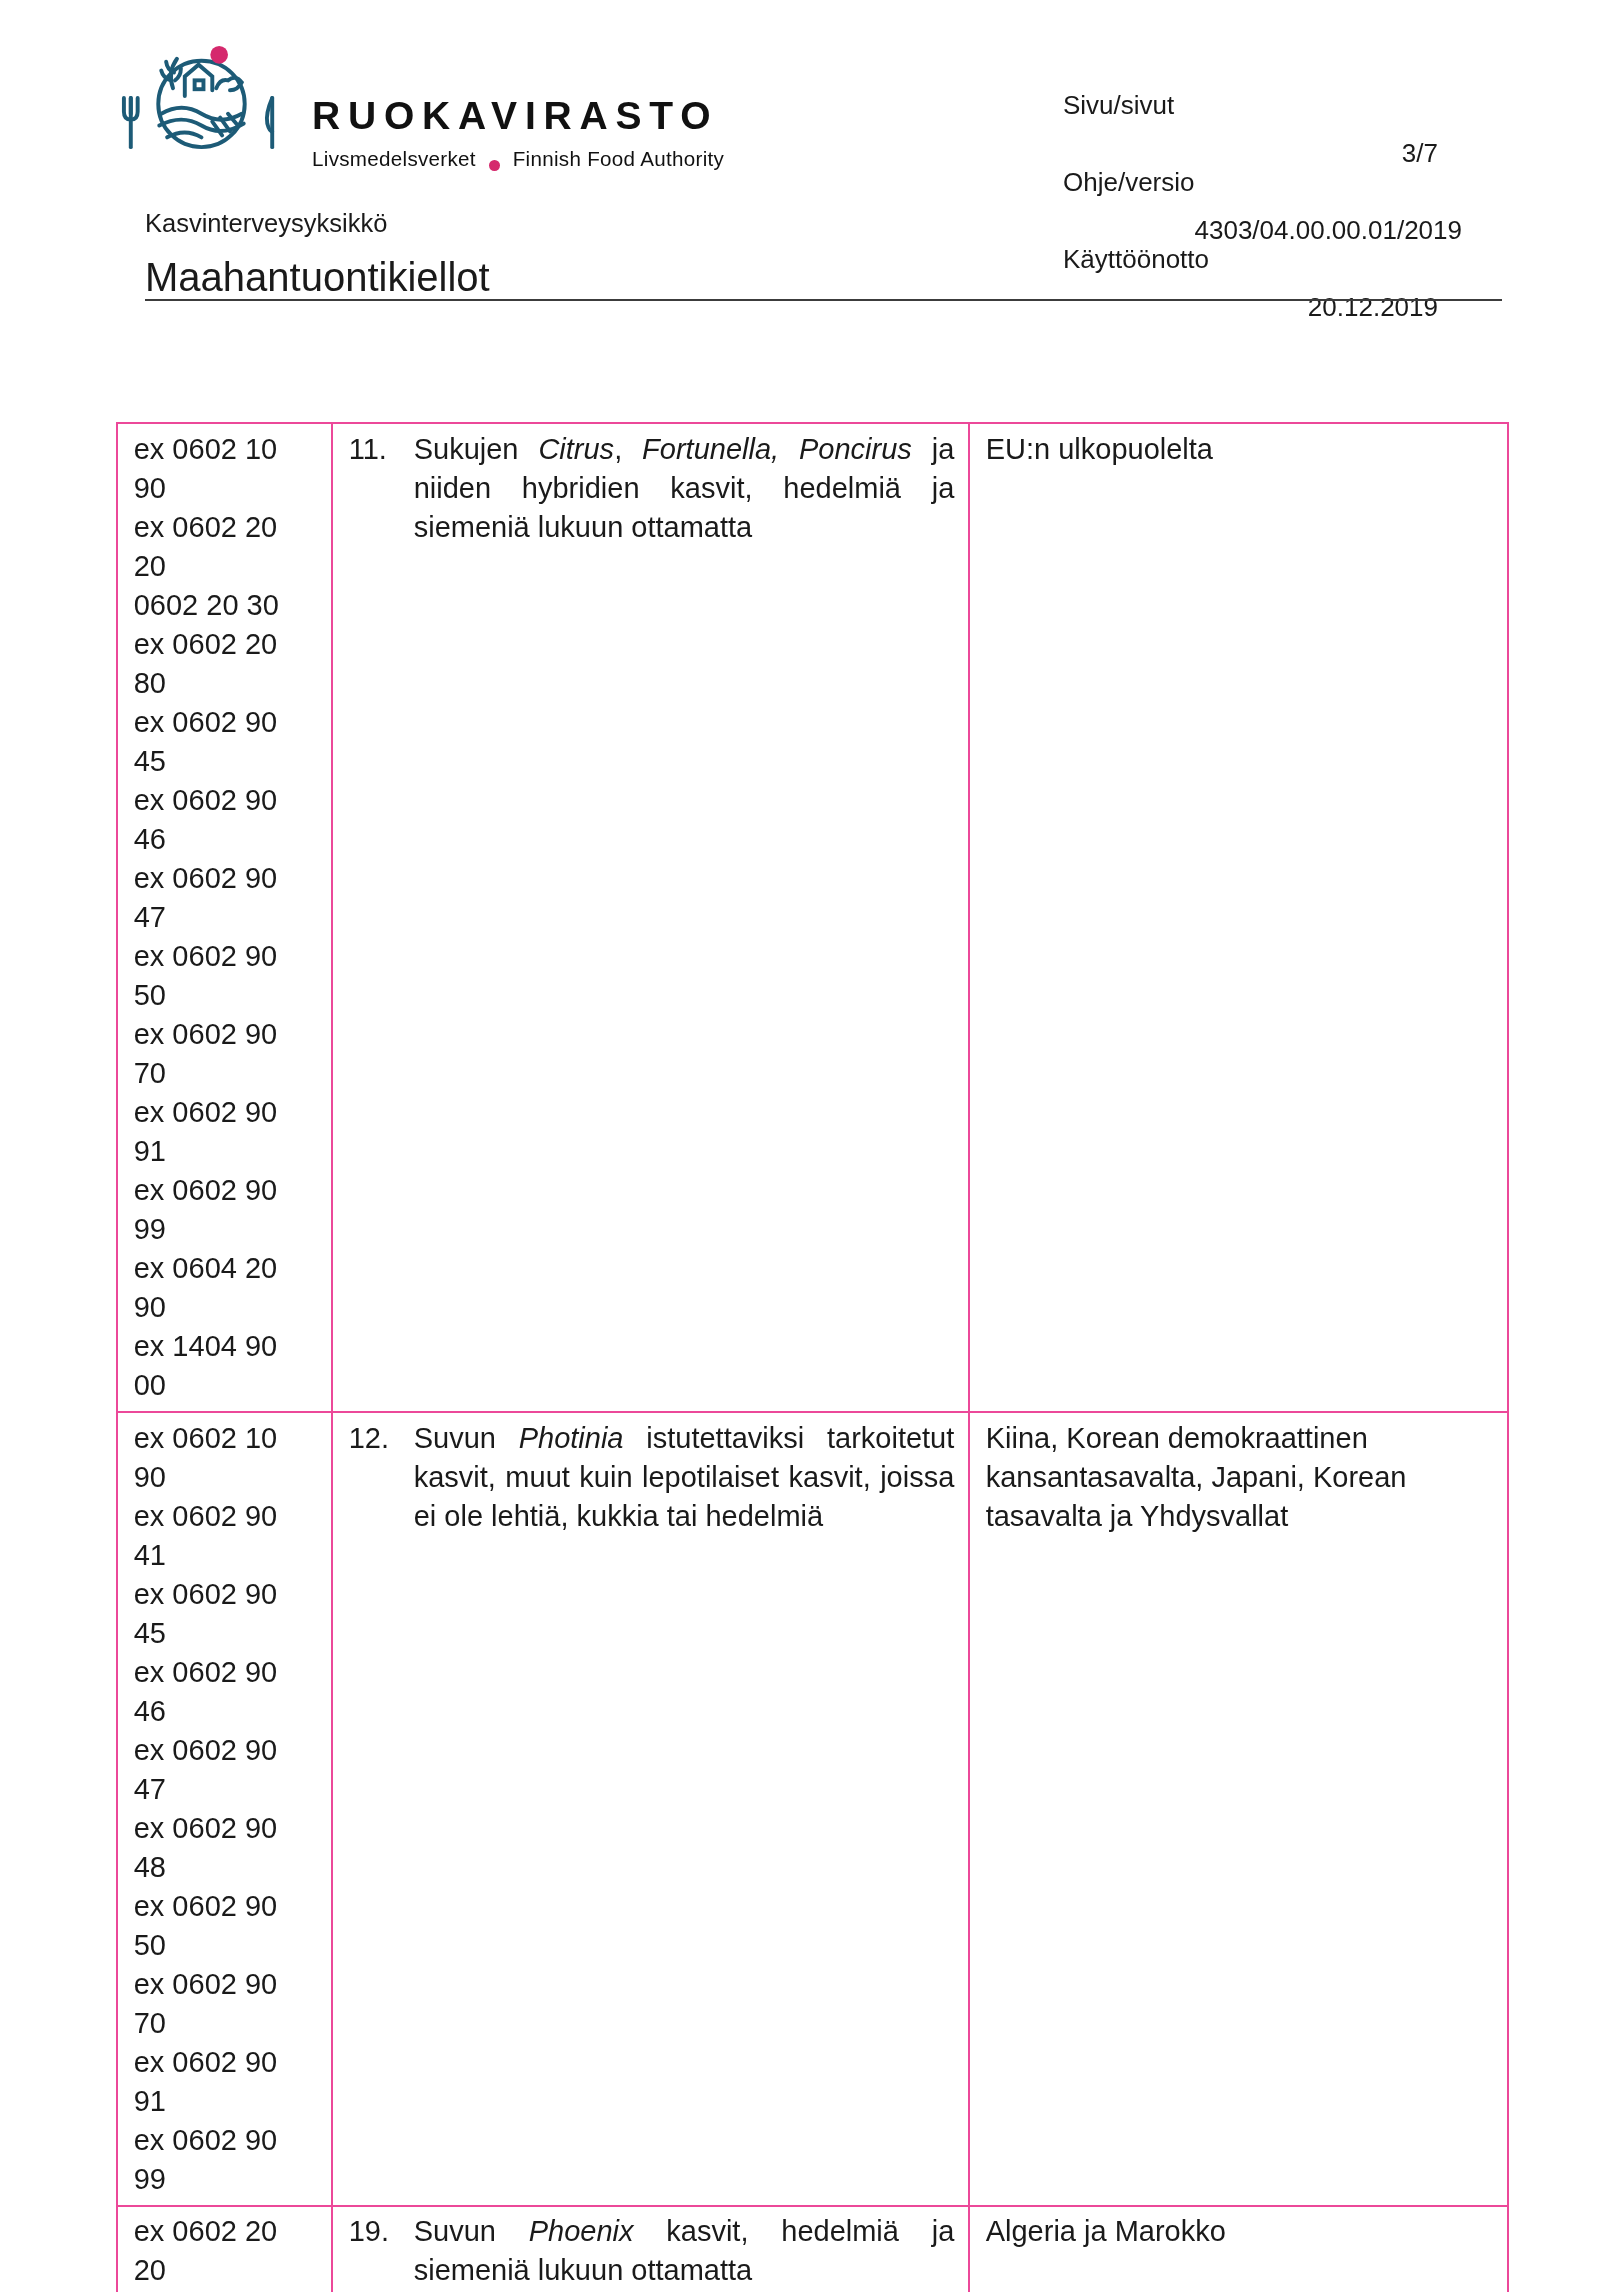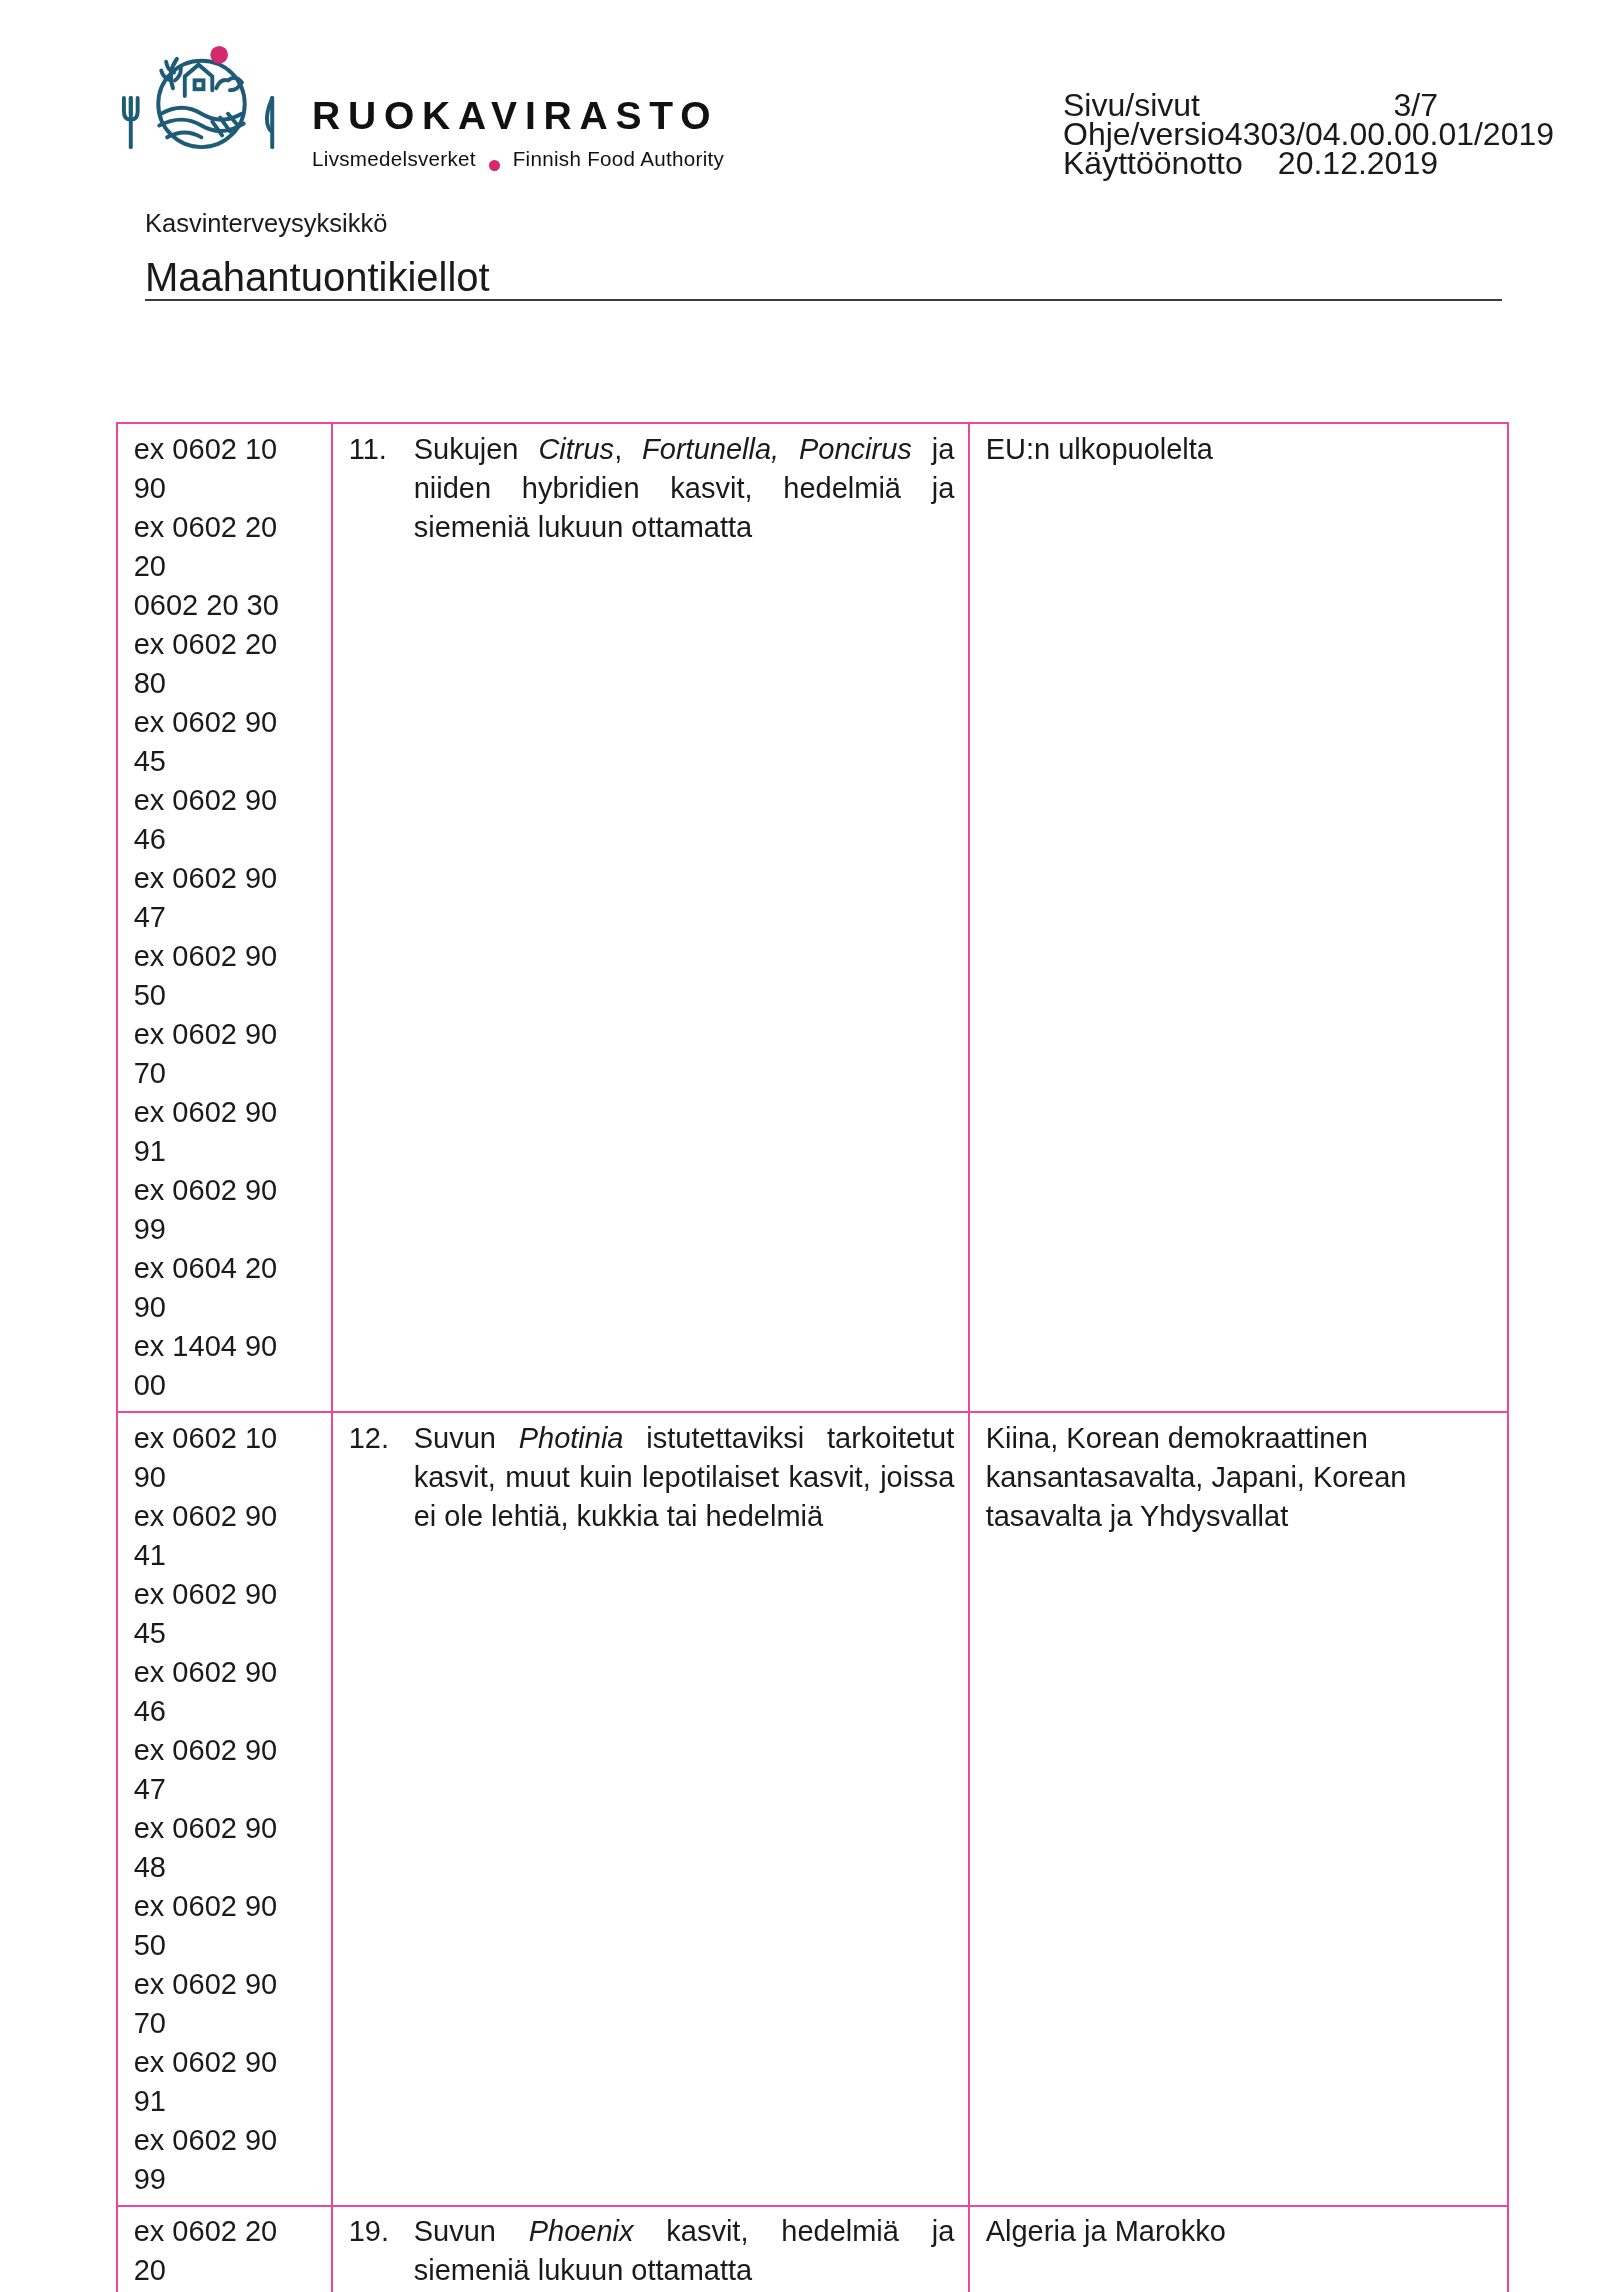--- a/index.html
+++ b/index.html
@@ -18,24 +18,24 @@
   .brand{
     font-size:39px;font-weight:700;letter-spacing:7.8px;color:#111;
     line-height:1;white-space:nowrap;
   }
   .brand-sub{
     margin-top:11.8px;font-size:20.6px;font-weight:400;color:#111;
     letter-spacing:0.3px;white-space:nowrap;display:flex;align-items:flex-end;gap:13px;
   }
   .pink-dot{width:10.8px;height:10.8px;border-radius:50%;display:inline-block;}
   
-  .meta{position:absolute;left:1063px;top:91px;width:375px;font-size:32px;line-height:29px;}
+  .meta{position:absolute;left:1063px;top:91px;width:375px;font-size:26px;line-height:29px;}
   .meta-row{display:flex;justify-content:space-between;}
   .meta-label{white-space:nowrap;}
-  .meta-value{white-space:nowrap;text-align:left;}
+  .meta-value{white-space:nowrap;text-align:left;margin-top:48px;}
   
   .unit{position:absolute;left:145px;top:209px;font-size:25.5px;text-align:right;}
   .page-title{position:absolute;left:145px;top:255px;font-size:40px;font-weight:400;}
   .title-rule{position:absolute;left:145px;top:299px;width:1357px;height:2px;background:#3c3c3c;}
   
   .import-table{
     position:absolute;left:116px;top:422px;width:1391px;
     border-collapse:collapse;table-layout:fixed;
     font-size:29px;line-height:39px;
   }

